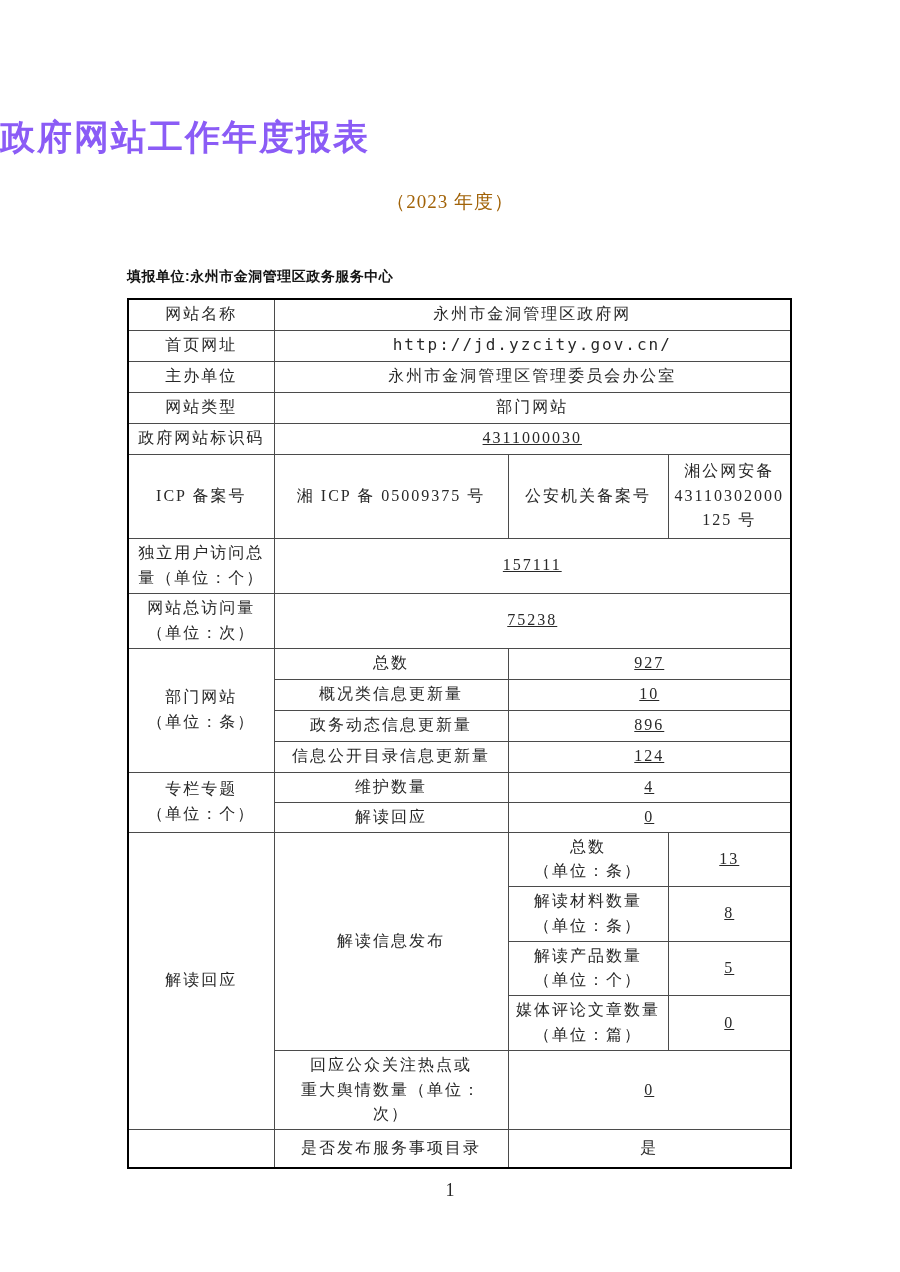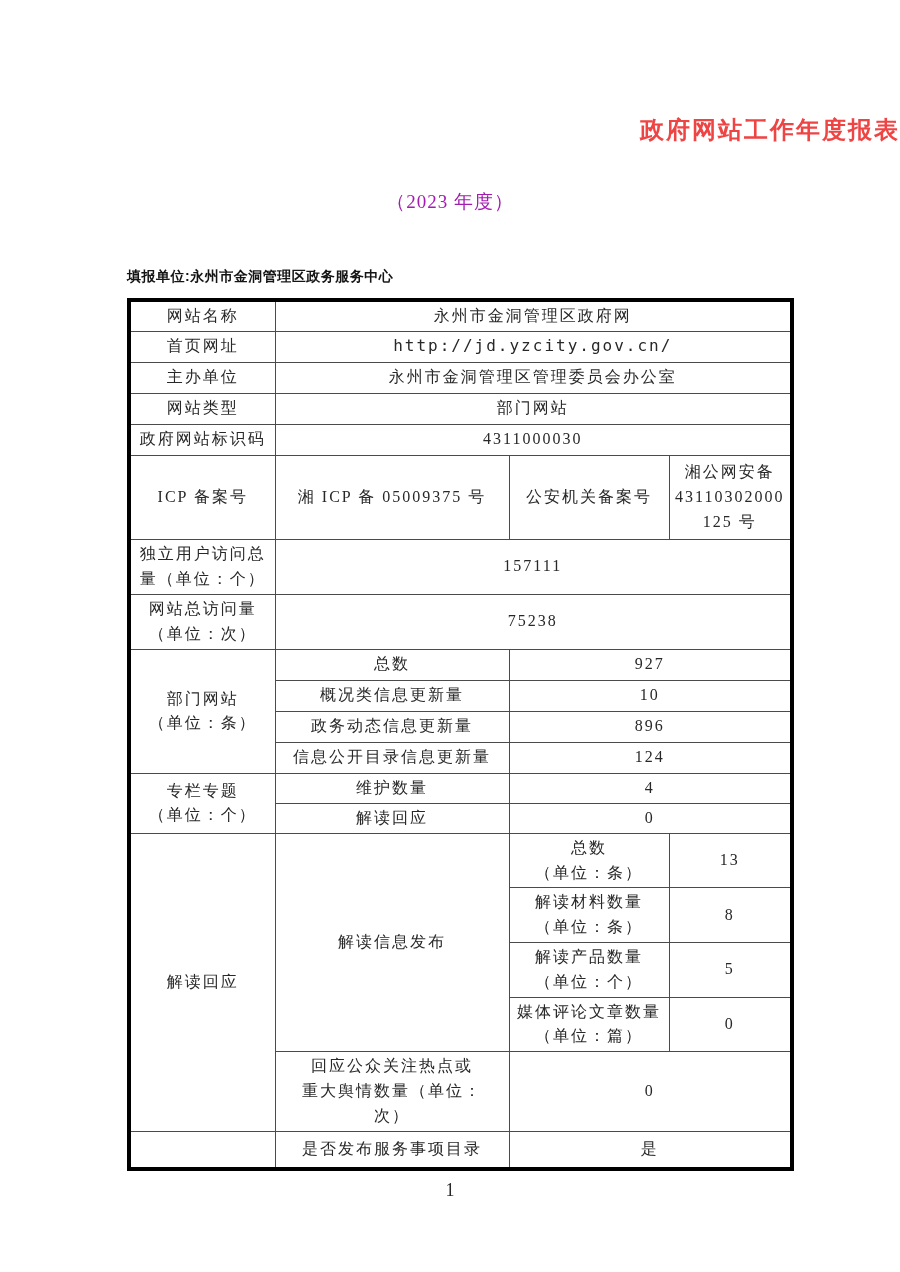--- a/index.html
+++ b/index.html
@@ -12,77 +12,77 @@
     margin: 0 auto;
     overflow: hidden;
     color: #282828;
     font-family: "Liberation Serif", "DejaVu Serif", serif;
   }
   .doc-title {
     position: absolute;
     top: 114px;
     left: 0;
     right: 0;
-    text-align: right;
+    text-align: left;
     font-family: "Liberation Sans", "DejaVu Sans", sans-serif;
     font-weight: bold;
-    font-size: 24px;
+    font-size: 35px;
     letter-spacing: 2px;
-    color: #ef4444;
+    color: #8b5cf6;
   }
   .doc-subtitle {
     position: absolute;
     top: 189px;
     left: 0;
     right: 0;
     text-align: center;
     font-size: 19px;
     letter-spacing: 1px;
-    color: #a21caf;
+    color: #a16207;
   }
   .unit-line {
     position: absolute;
     top: 268px;
     left: 127px;
     font-family: "Liberation Sans", "DejaVu Sans", sans-serif;
     font-weight: bold;
     font-size: 14px;
     letter-spacing: 0.5px;
     color: #141414;
   }
   .table-wrap {
     position: absolute;
     top: 298px;
     left: 127px;
   }
   table.report {
     border-collapse: collapse;
     table-layout: fixed;
     width: 663px;
-    border: 4px solid #000000;
+    border: 2px solid #000000;
   }
   table.report td {
     border: 1px solid #4b4b4b;
     text-align: center;
     vertical-align: middle;
     font-size: 16px;
     line-height: 1.55;
     letter-spacing: 2px;
     padding: 2px 4px;
     white-space: pre-line;
     word-break: break-all;
     color: #282828;
   }
   td.url-cell {
     font-family: "DejaVu Sans Mono", "Liberation Mono", monospace;
     letter-spacing: 0.5px;
     font-size: 15.5px;
     margin-left: 40px;
   }
-  td.num-cell { letter-spacing: 1px; }
+  td.num-cell { letter-spacing: 1px; text-decoration: underline; }
   .page-number {
     position: absolute;
     top: 1180px;
     left: 0;
     right: 0;
     text-align: center;
     font-size: 18px;
     color: #282828;
   }
 </style>

